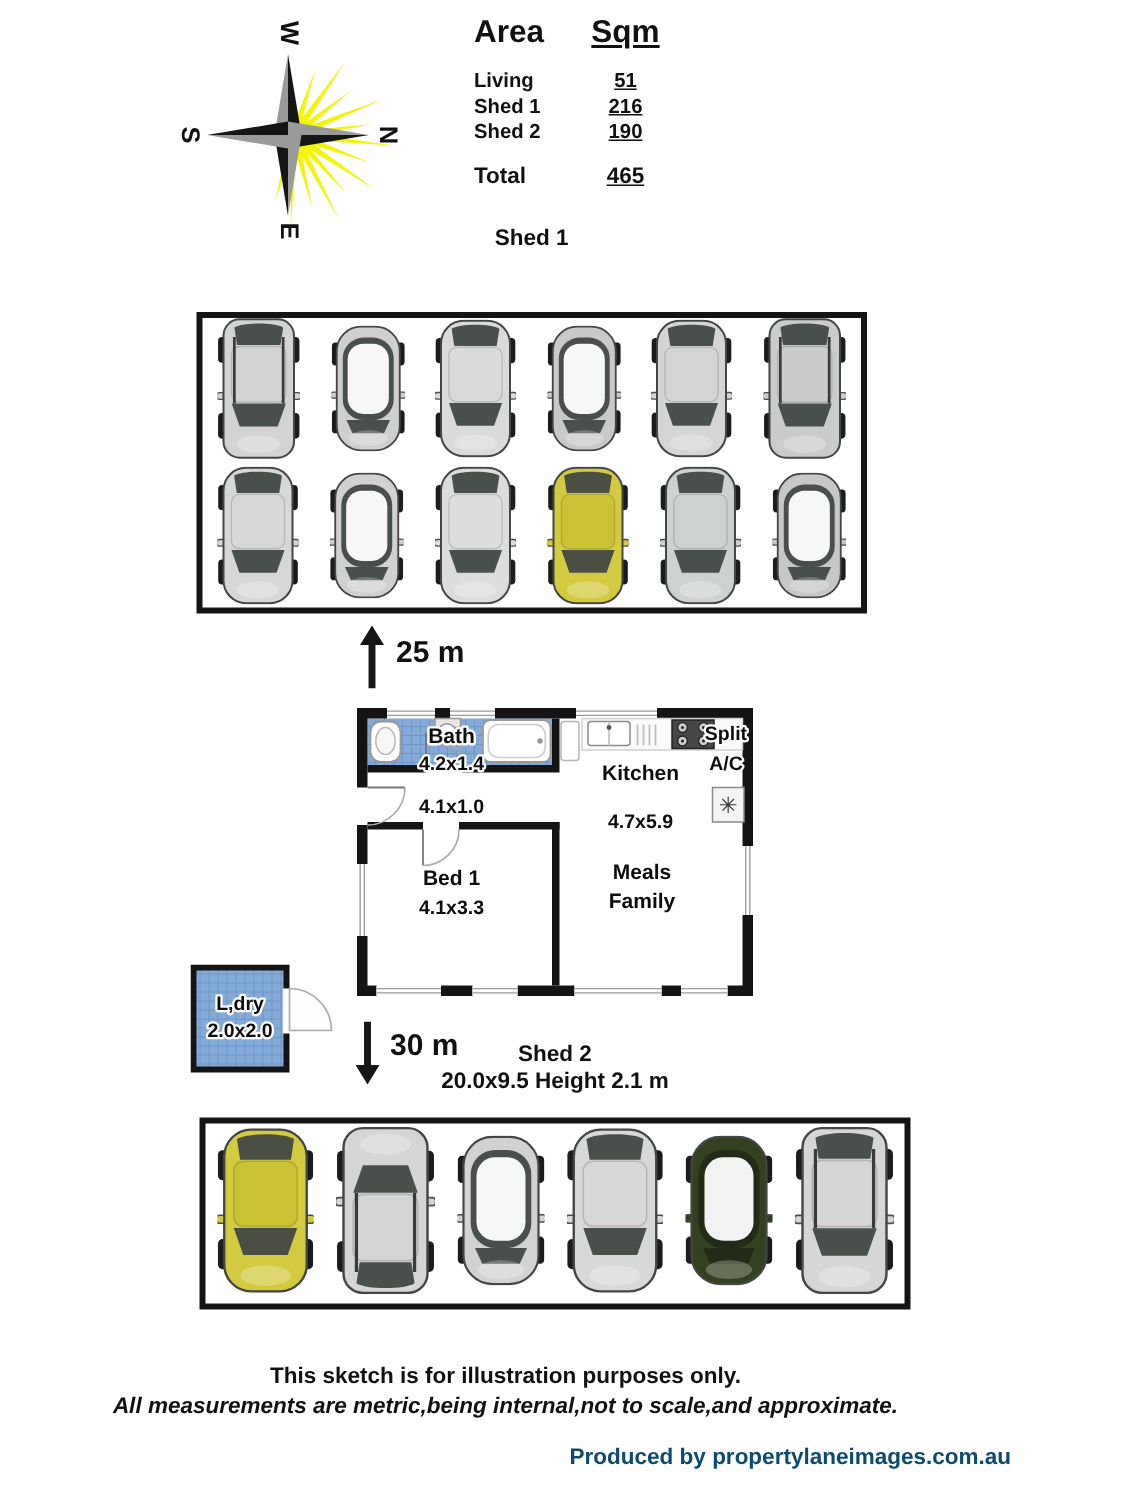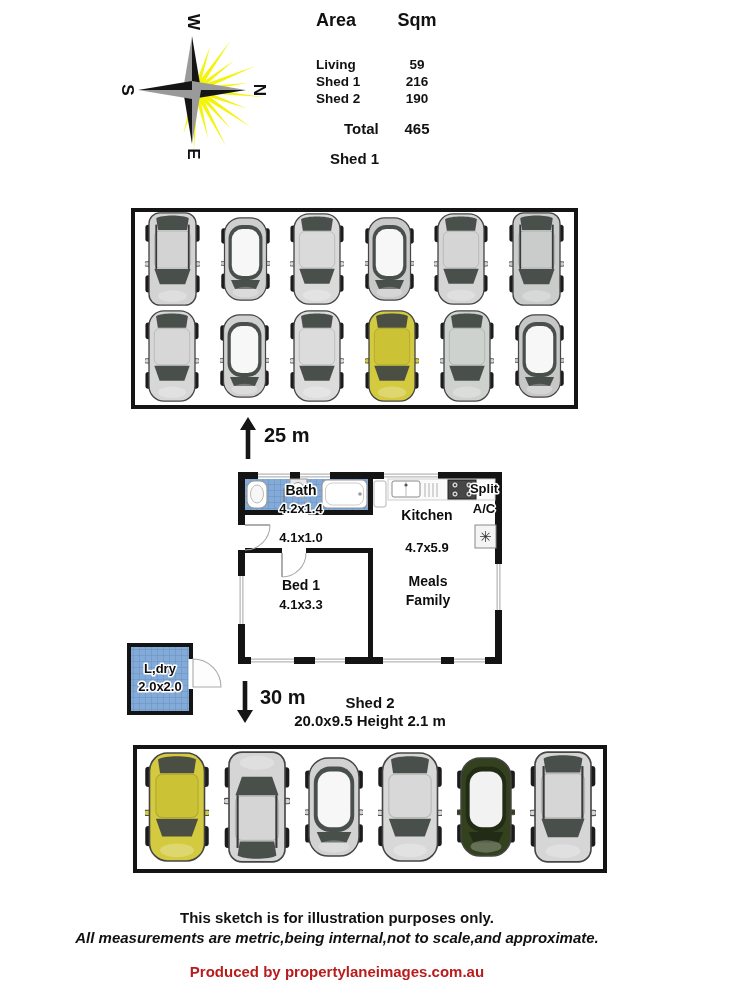--- a/index.html
+++ b/index.html
@@ -3,25 +3,25 @@
 <meta charset="utf-8">
 <style>
   html,body{margin:0;padding:0;background:#fff;}
   body{font-family:"Liberation Sans",sans-serif;color:#111;}
   .canvas{position:relative;width:750px;height:1000px;background:#fff;overflow:hidden;margin:0 auto;}
   .abs{position:absolute;}
   svg text{font-family:"Liberation Sans",sans-serif;}
 
   
   .area-table{left:316px;top:10px;width:126px;}
-  .at-head{display:flex;justify-content:space-between;font-size:18px;font-weight:700;}
-  .at-head .val,.at-row .val,.at-total .val{width:50px;text-align:center;}
-  .at-rows{margin-top:25px;}
+  .at-head{display:flex;justify-content:space-between;font-size:21px;font-weight:700;}
+  .at-head .val,.at-row .val,.at-total .val{width:50px;text-align:center;text-decoration:underline;}
+  .at-rows{margin-top:11px;}
   .at-row{display:flex;justify-content:space-between;font-size:13.5px;font-weight:700;line-height:17px;}
-  .at-total{margin-top:13px;display:flex;justify-content:space-between;font-size:15px;font-weight:700;margin-left:28px;}
+  .at-total{margin-top:13px;display:flex;justify-content:space-between;font-size:15px;font-weight:700;}
 
   
   .shed-title{text-align:center;font-weight:700;font-size:15px;line-height:18px;}
   #shed1-title{left:131px;top:150px;width:447px;}
   #shed2-title{left:133px;top:694px;width:474px;}
   .shed-box{box-sizing:border-box;border:4px solid #141414;background:#fff;}
   #shed1-box{left:131px;top:208px;width:447px;height:201px;display:flex;flex-direction:column;}
   .car-row{flex:1;display:flex;justify-content:space-around;align-items:center;}
   #shed2-box{left:133px;top:745px;width:474px;height:128px;display:flex;justify-content:space-around;align-items:center;}
 
@@ -36,21 +36,21 @@
   #compass-svg{left:112px;top:6px;}
 
   
   .fp-name{font-size:14px;font-weight:700;fill:#0d0d0d;text-anchor:middle;paint-order:stroke;stroke:#ffffff;stroke-width:3.2px;stroke-linejoin:round;}
   .fp-dims{font-size:13px;font-weight:700;fill:#0d0d0d;text-anchor:middle;paint-order:stroke;stroke:#ffffff;stroke-width:3px;stroke-linejoin:round;}
   .compass-letter{font-size:17px;font-weight:700;fill:#111;text-anchor:middle;dominant-baseline:middle;}
 
   .footer-line{left:0;width:674px;text-align:center;font-weight:700;font-size:15px;}
   #footer1{top:909px;}
   #footer2{top:929px;font-style:italic;}
-  #credit{top:963px;color:#b91c1c;}
+  #credit{top:963px;color:#0c4a6e;text-align:right;}
 </style>
 </head>
 <body>
 
 <div class="canvas">
 
   <svg id="compass-svg" class="abs" width="160" height="156" viewBox="0 0 160 156">
     <g id="compass-rays" transform="translate(84,84)">
         <path d="M0,-2.6 L46,0 L0,2.6 Z" transform="rotate(-72)" fill="#f4f40a"></path>
         <path d="M0,-2.6 L60,0 L0,2.6 Z" transform="rotate(-55)" fill="#f4f40a"></path>
@@ -83,21 +83,21 @@
   </svg>
 
   <div class="abs area-table">
     <div class="at-head">
       <span>Area</span>
       <span class="val">Sqm</span>
     </div>
     <div class="at-rows">
       <div class="at-row">
         <span>Living</span>
-        <span class="val">59</span>
+        <span class="val">51</span>
       </div>
       <div class="at-row">
         <span>Shed 1</span>
         <span class="val">216</span>
       </div>
       <div class="at-row">
         <span>Shed 2</span>
         <span class="val">190</span>
       </div>
     </div>

